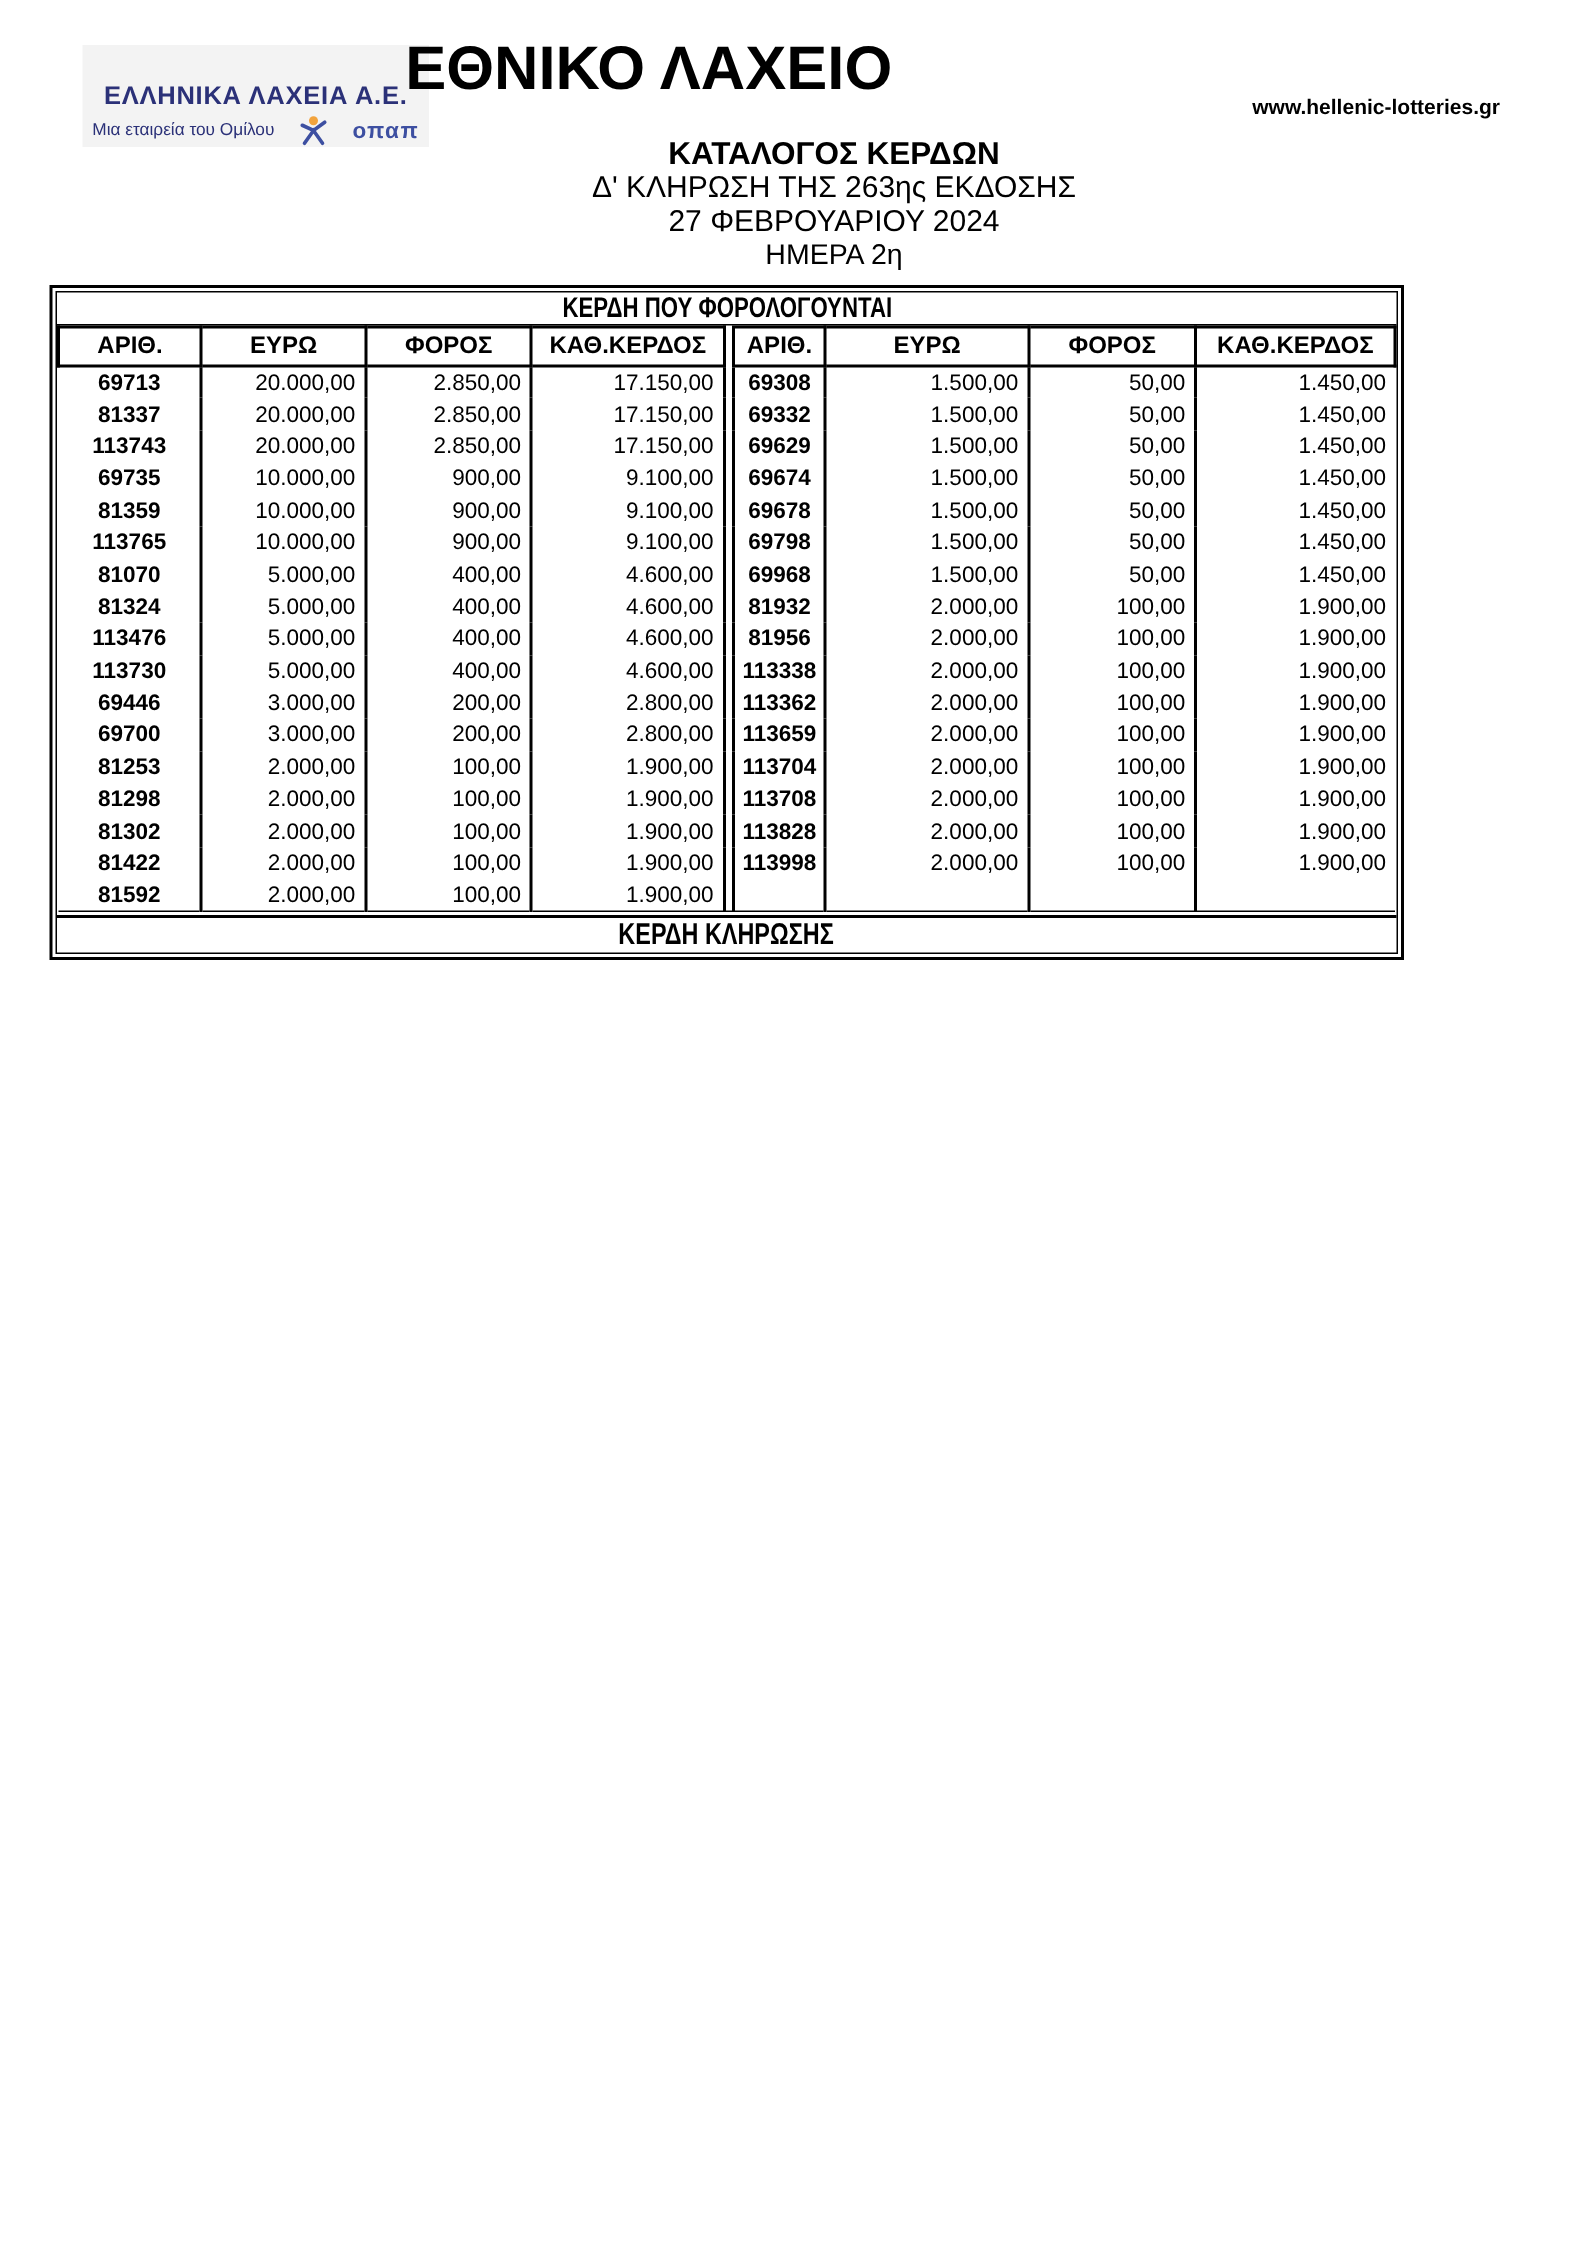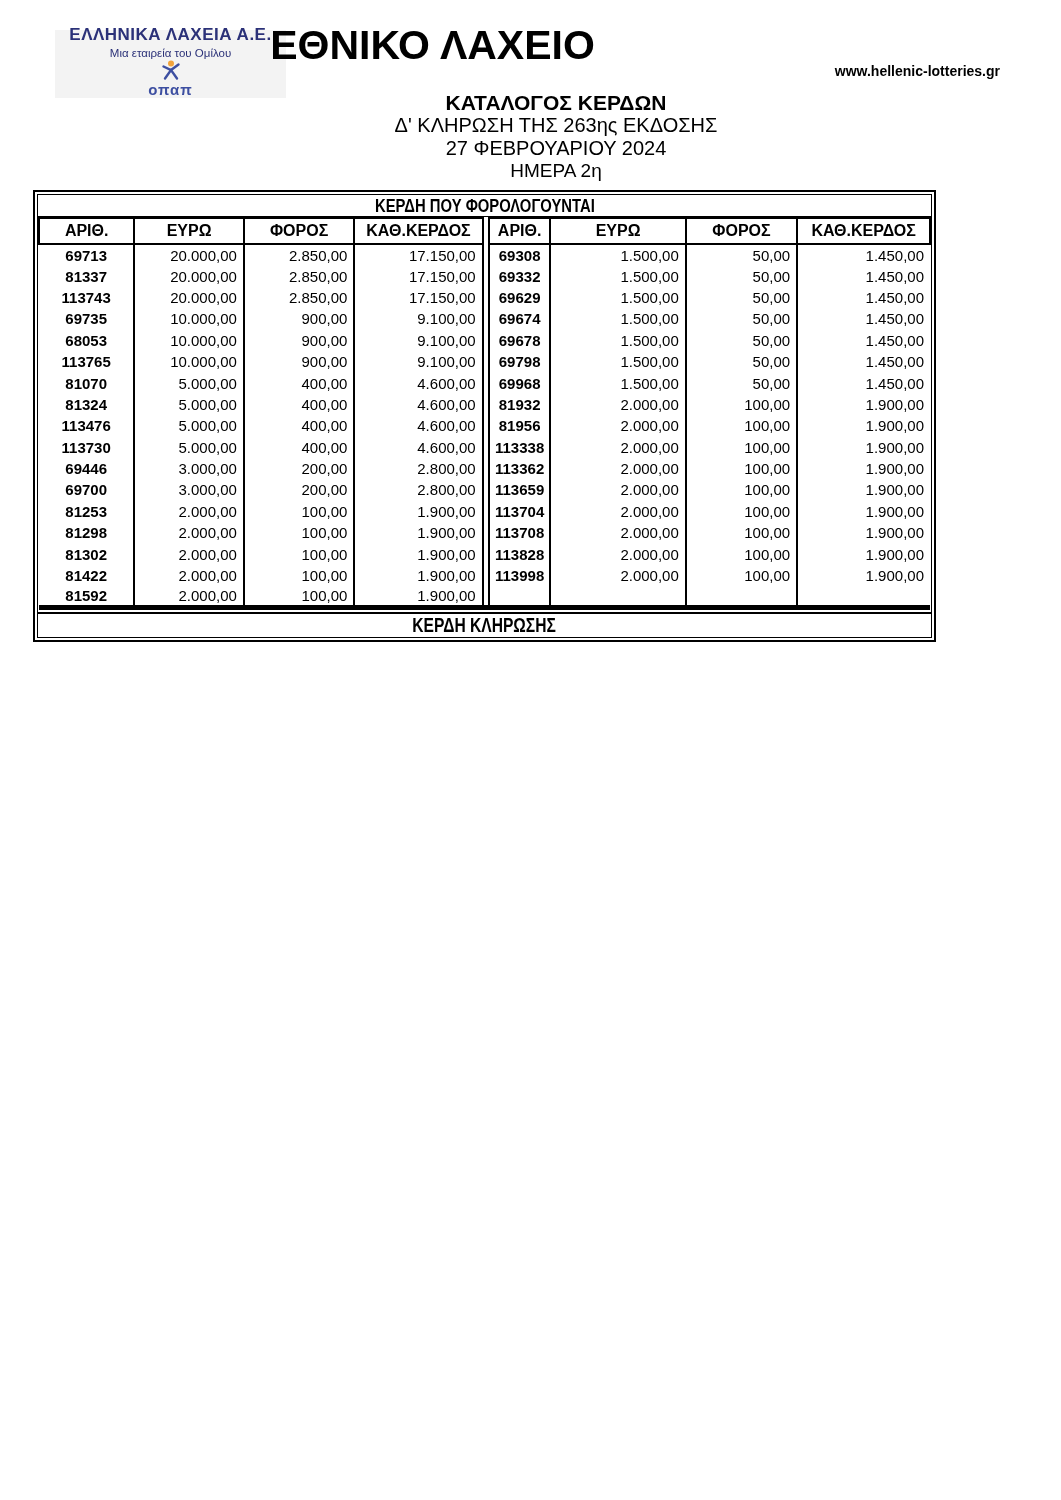--- a/index.html
+++ b/index.html
@@ -14,21 +14,21 @@
   .logo-box {
     position:absolute; left:55px; top:30px; width:231px; height:68px;
     background:var(--logo-bg,#f3f3f3);
     display:flex; flex-direction:column; justify-content:flex-end; align-items:center;
     gap:2px;
   }
   .logo-company {
     font-size:17px; font-weight:bold; letter-spacing:0.5px;
     color:var(--logo-navy,#2b3178);
   }
-  .logo-line2 { display:flex; align-items:center; gap:0;flex-direction:column; }
+  .logo-line2 { display:flex; align-items:center; gap:16px; }
   .logo-tagline { font-size:11.5px; color:var(--logo-navy,#2b3178); }
   .opap-word {
     font-size:15px; font-weight:bold; color:var(--opap-blue,#3d4fa1);
     letter-spacing:1px;
   }
   .page-title {
     position:absolute; left:0; top:22px; width:865px; text-align:center;
     font-size:41px; font-weight:bold; letter-spacing:0px;
   }
   .website {
@@ -49,21 +49,21 @@
   .frame-inner { border:1px solid #000; }
 
   .banner {
     height:22px; border-bottom:1px solid #000;
     display:flex; align-items:center; justify-content:center;
     font-size:19px; font-weight:bold; overflow:hidden;
   }
   .condensed { display:inline-block; transform:scaleX(0.78); white-space:nowrap; }
 
   table.prizes { width:100%; border-collapse:collapse; table-layout:fixed;
-    border-bottom:5px solid #000000; }
+    border-bottom:1px solid #000000; }
   .prizes th {
     height:26px; font-size:16px; font-weight:bold; text-align:center;
     border:2px solid #000; padding:0;
   }
   .prizes th.spacer-h { border-top:none; border-bottom:none; padding:0; }
   .prizes td { height:21.4px; font-size:15px; padding:0 6px; overflow:hidden; white-space:nowrap; }
   .prizes td.num { font-weight:bold; text-align:center; padding:0; }
   .prizes td.amount { text-align:right; border-left:2px solid #000; }
   .prizes td.spacer { border-left:2px solid #000; border-right:2px solid #000; padding:0; }
 
@@ -171,21 +171,21 @@
             <td class="amount">10.000,00</td>
             <td class="amount">900,00</td>
             <td class="amount">9.100,00</td>
             <td class="spacer"></td>
             <td class="num">69674</td>
             <td class="amount">1.500,00</td>
             <td class="amount">50,00</td>
             <td class="amount">1.450,00</td>
           </tr>
           <tr>
-            <td class="num">68053</td>
+            <td class="num">81359</td>
             <td class="amount">10.000,00</td>
             <td class="amount">900,00</td>
             <td class="amount">9.100,00</td>
             <td class="spacer"></td>
             <td class="num">69678</td>
             <td class="amount">1.500,00</td>
             <td class="amount">50,00</td>
             <td class="amount">1.450,00</td>
           </tr>
           <tr>

